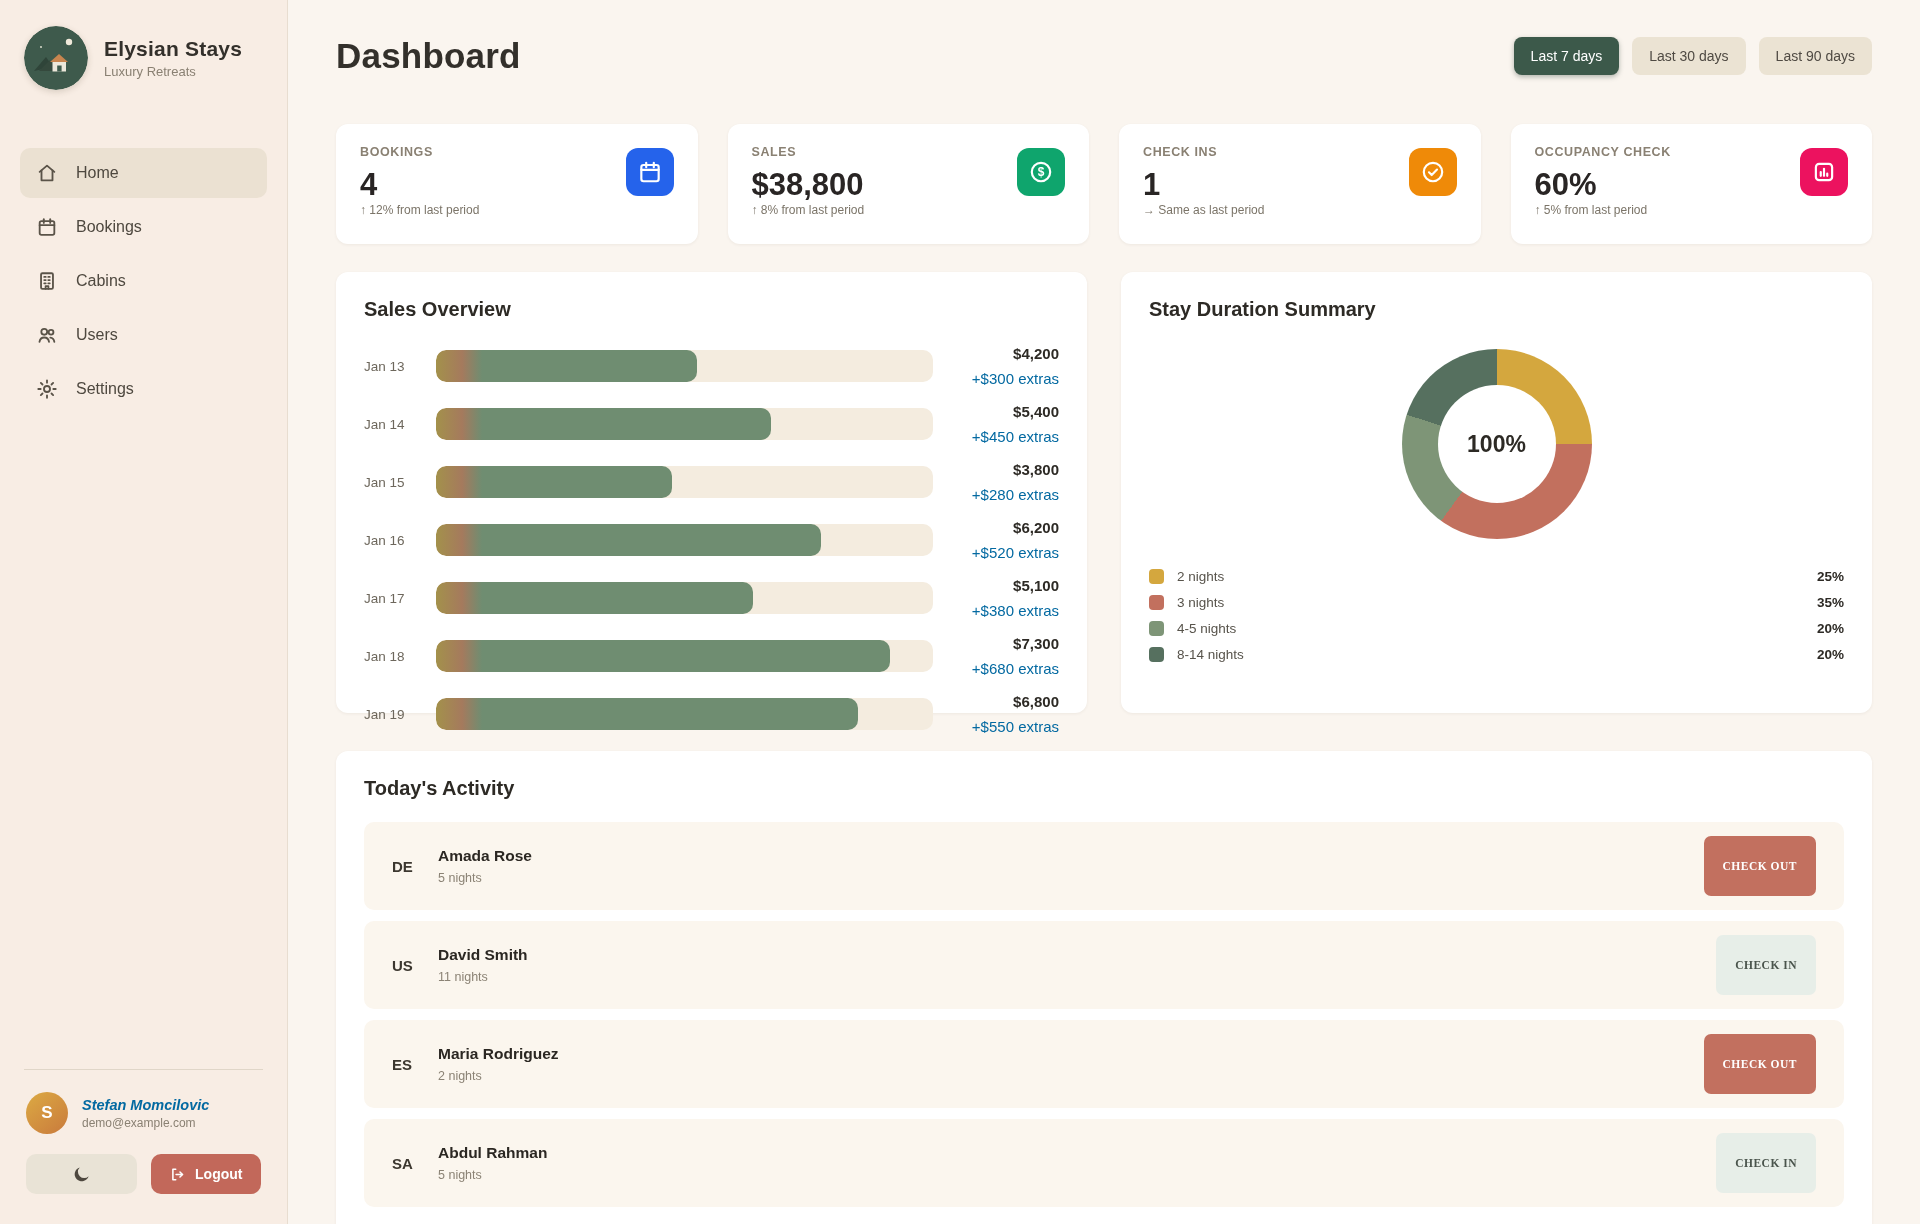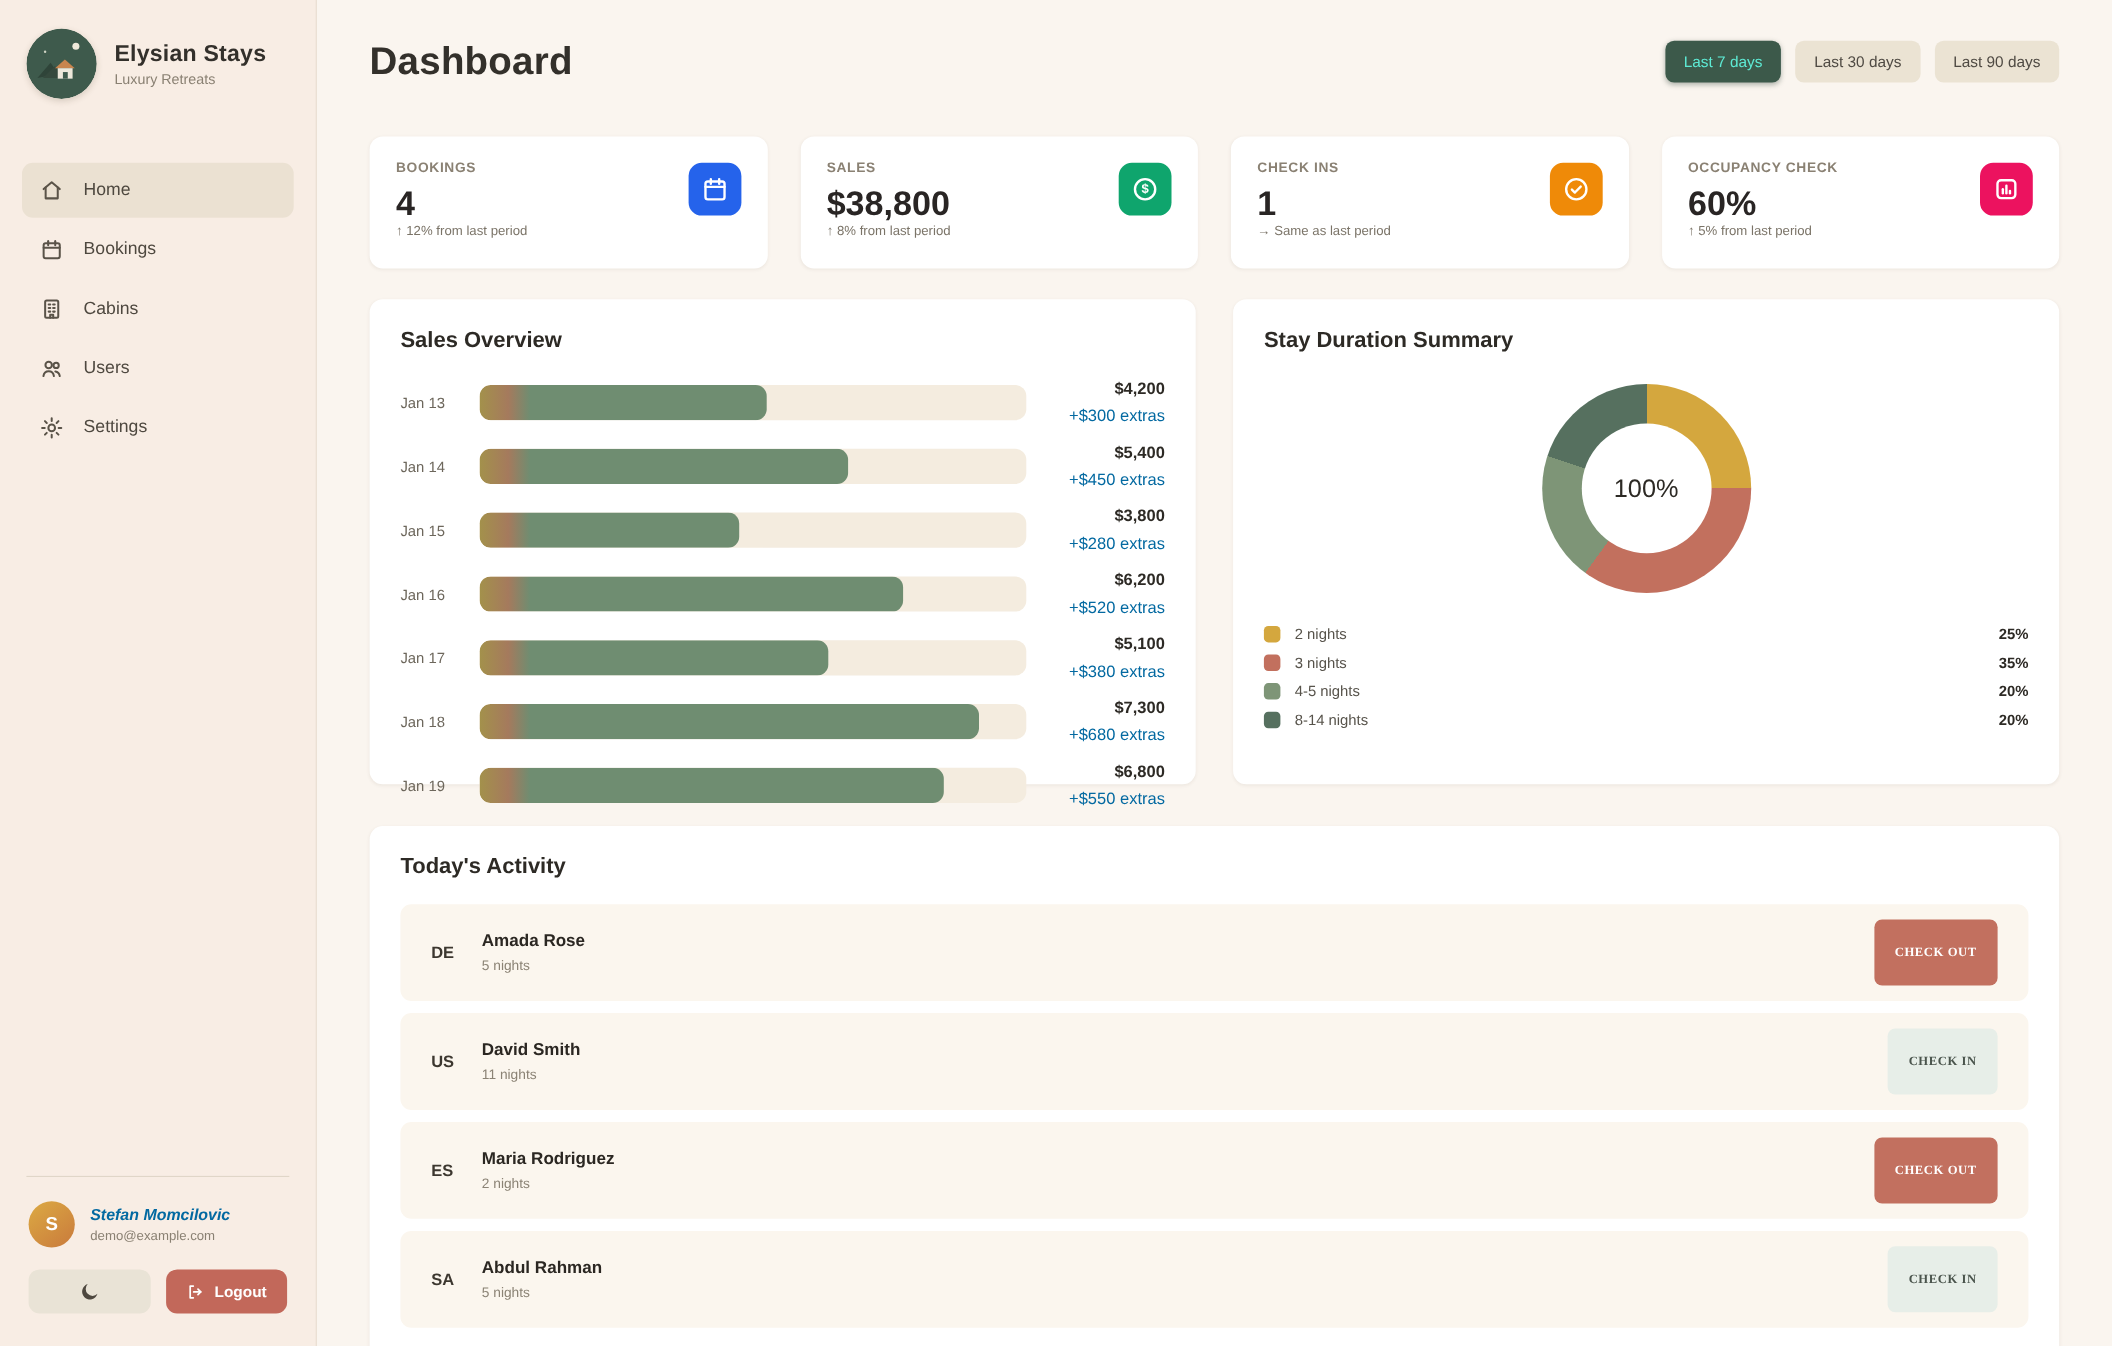--- a/index.html
+++ b/index.html
@@ -43,21 +43,21 @@
     color:#fff; font-size:14px; font-weight:600; display:flex; align-items:center;
     justify-content:center; gap:9px; cursor:pointer; font-family:inherit; }
   .btn-logout svg { width:17px; height:17px; }
   
   .main { position:absolute; left:288px; top:0; right:0; bottom:0; padding:30px 48px; overflow:hidden; }
   .header { display:flex; align-items:center; justify-content:space-between; height:52px; margin-bottom:42px; }
   .page-title { font-size:35px; font-weight:700; color:#33302b; letter-spacing:.2px; }
   .filters { display:flex; gap:13px; }
   .filter-btn { height:38px; padding:0 17px; border:none; border-radius:8px; font-family:inherit;
     background:#ebe3d3; color:#4f4a43; font-size:14px; cursor:pointer; }
-  .filter-btn.active { background:#3c594a; color:#5eead4; box-shadow:0 2px 5px rgba(40,60,50,.35); }
+  .filter-btn.active { background:#3c594a; color:#ffffff; box-shadow:0 2px 5px rgba(40,60,50,.35); }
   
   .stats-grid { display:grid; grid-template-columns:repeat(4,1fr); gap:30px; }
   .stat-card { background:#fff; border-radius:12px; padding:21px 24px; height:120px;
     box-shadow:0 1px 3px rgba(90,70,50,.07); position:relative; }
   .stat-label { font-size:12.5px; letter-spacing:.6px; color:#8a8173; font-weight:600; }
   .stat-value { font-size:31px; font-weight:700; color:#292524; margin-top:8px; }
   .stat-change { font-size:12px; color:#7b7468; margin-top:0; }
   .stat-icon { position:absolute; top:24px; right:24px; width:48px; height:48px; border-radius:12px;
     color:#fff; display:flex; align-items:center; justify-content:center; }
   .stat-icon svg { width:26px; height:26px; }
@@ -73,21 +73,21 @@
   .bar-fill { height:100%; border-radius:10px;
     background:linear-gradient(90deg,#a3914b 0px,#a57a5d 26px,#6f8d71 46px,#6f8d71 100%); }
   .bar-vals { width:112px; text-align:right; }
   .bar-value { font-size:15px; font-weight:700; color:#2d2a25; }
   .bar-extra { font-size:15px; color:#0369a1; margin-top:8px; }
   
   .donut-wrap { display:flex; justify-content:center; margin-top:28px; }
   .donut { width:190px; height:190px; border-radius:50%; position:relative; }
   .donut-hole { position:absolute; left:36px; top:36px; width:118px; height:118px; border-radius:50%;
     background:#fff; display:flex; align-items:center; justify-content:center; }
-  .donut-center { font-size:23px; font-weight:400; color:#2d2a25;text-align:right; }
+  .donut-center { font-size:23px; font-weight:700; color:#2d2a25;text-align:right; }
   .legend { margin-top:30px; }
   .legend-row { display:flex; align-items:center; gap:13px; margin-bottom:11px; }
   .legend-swatch { width:15px; height:15px; border-radius:4px; flex:0 0 auto; }
   .legend-label { flex:1; font-size:13.5px; color:#57534b; }
   .legend-pct { font-size:13.5px; font-weight:700; color:#2d2a25; }
   
   .activity-card { background:#fff; border-radius:12px; padding:26px 28px; margin-top:38px;
     box-shadow:0 1px 3px rgba(90,70,50,.07); }
   .activity-rows { margin-top:22px; }
   .activity-row { display:flex; align-items:center; background:#fbf6ee; border-radius:10px;

